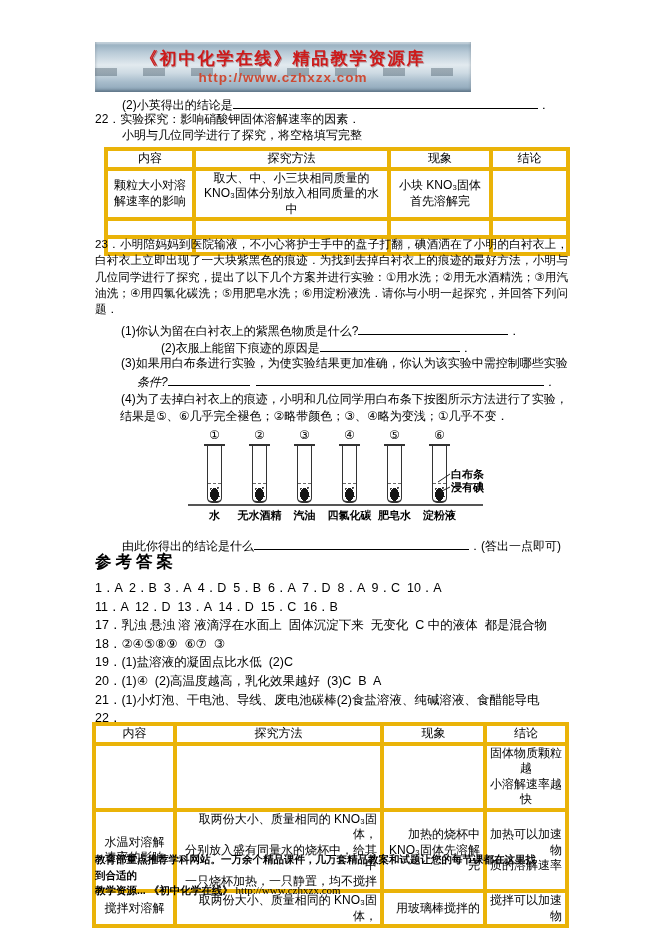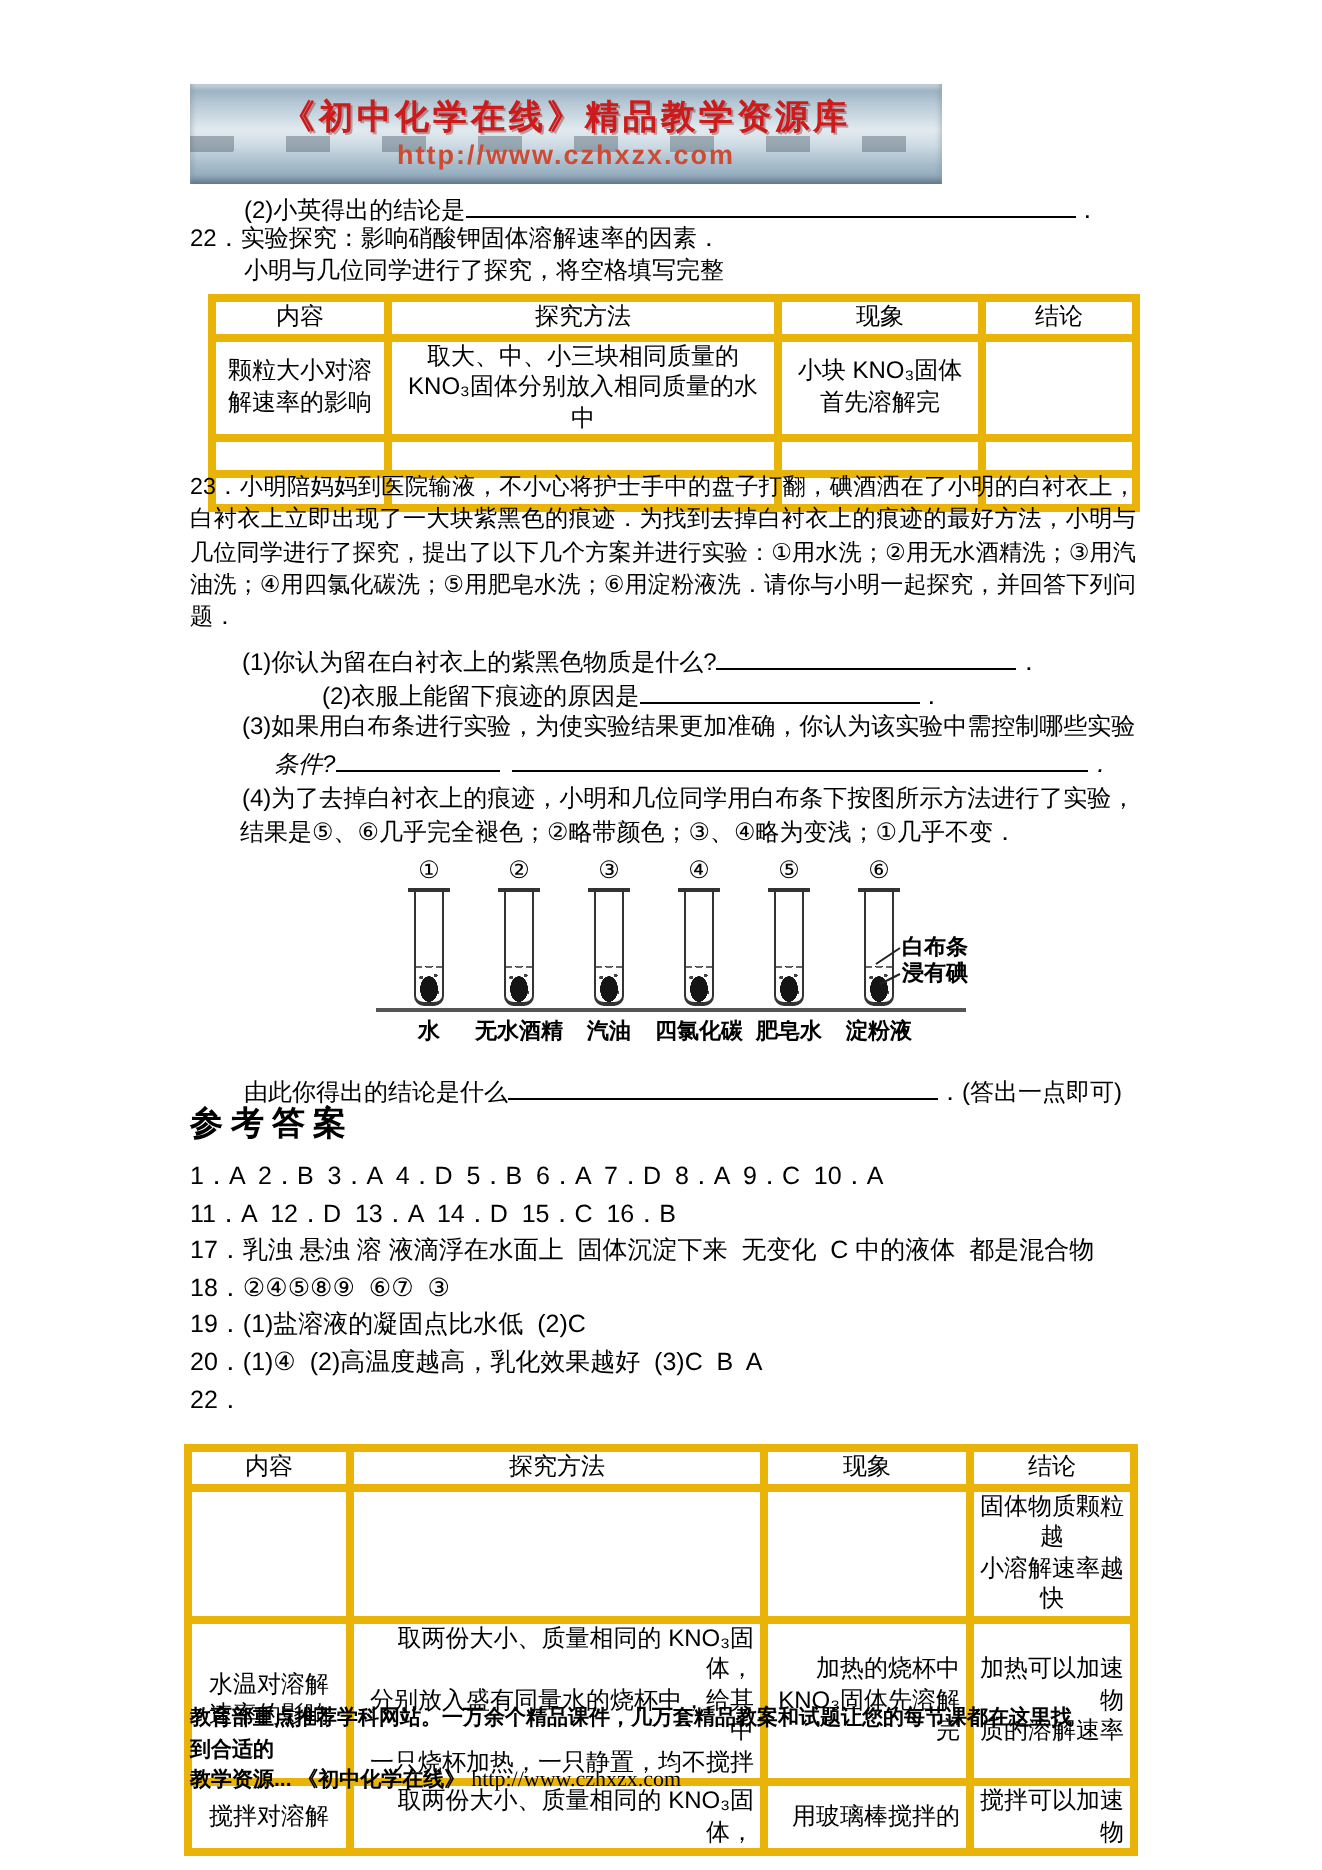--- a/index.html
+++ b/index.html
@@ -187,20 +187,21 @@
 
   <div class="abs answers-title">参考答案</div>
 
   <div class="abs ansblock">
     <div class="ansline">1．A  2．B  3．A  4．D  5．B  6．A  7．D  8．A  9．C  10．A</div>
     <div class="ansline">11．A  12．D  13．A  14．D  15．C  16．B</div>
     <div class="ansline">17．乳浊 悬浊 溶 液滴浮在水面上  固体沉淀下来  无变化  C 中的液体  都是混合物</div>
     <div class="ansline">18．②④⑤⑧⑨  ⑥⑦  ③</div>
     <div class="ansline">19．(1)盐溶液的凝固点比水低  (2)C</div>
     <div class="ansline">20．(1)④  (2)高温度越高，乳化效果越好  (3)C  B  A</div>
+    <div class="ansline">21．(1)小灯泡、干电池、导线、废电池碳棒(2)食盐溶液、纯碱溶液、食醋能导电</div>
     <div class="ansline">22．</div>
   </div>
 
   <table class="t" style="left:92px;top:722px;width:473px;">
     <colgroup>
         <col style="width:81px">
         <col style="width:207px">
         <col style="width:103px">
         <col style="width:82px">
       </colgroup>

